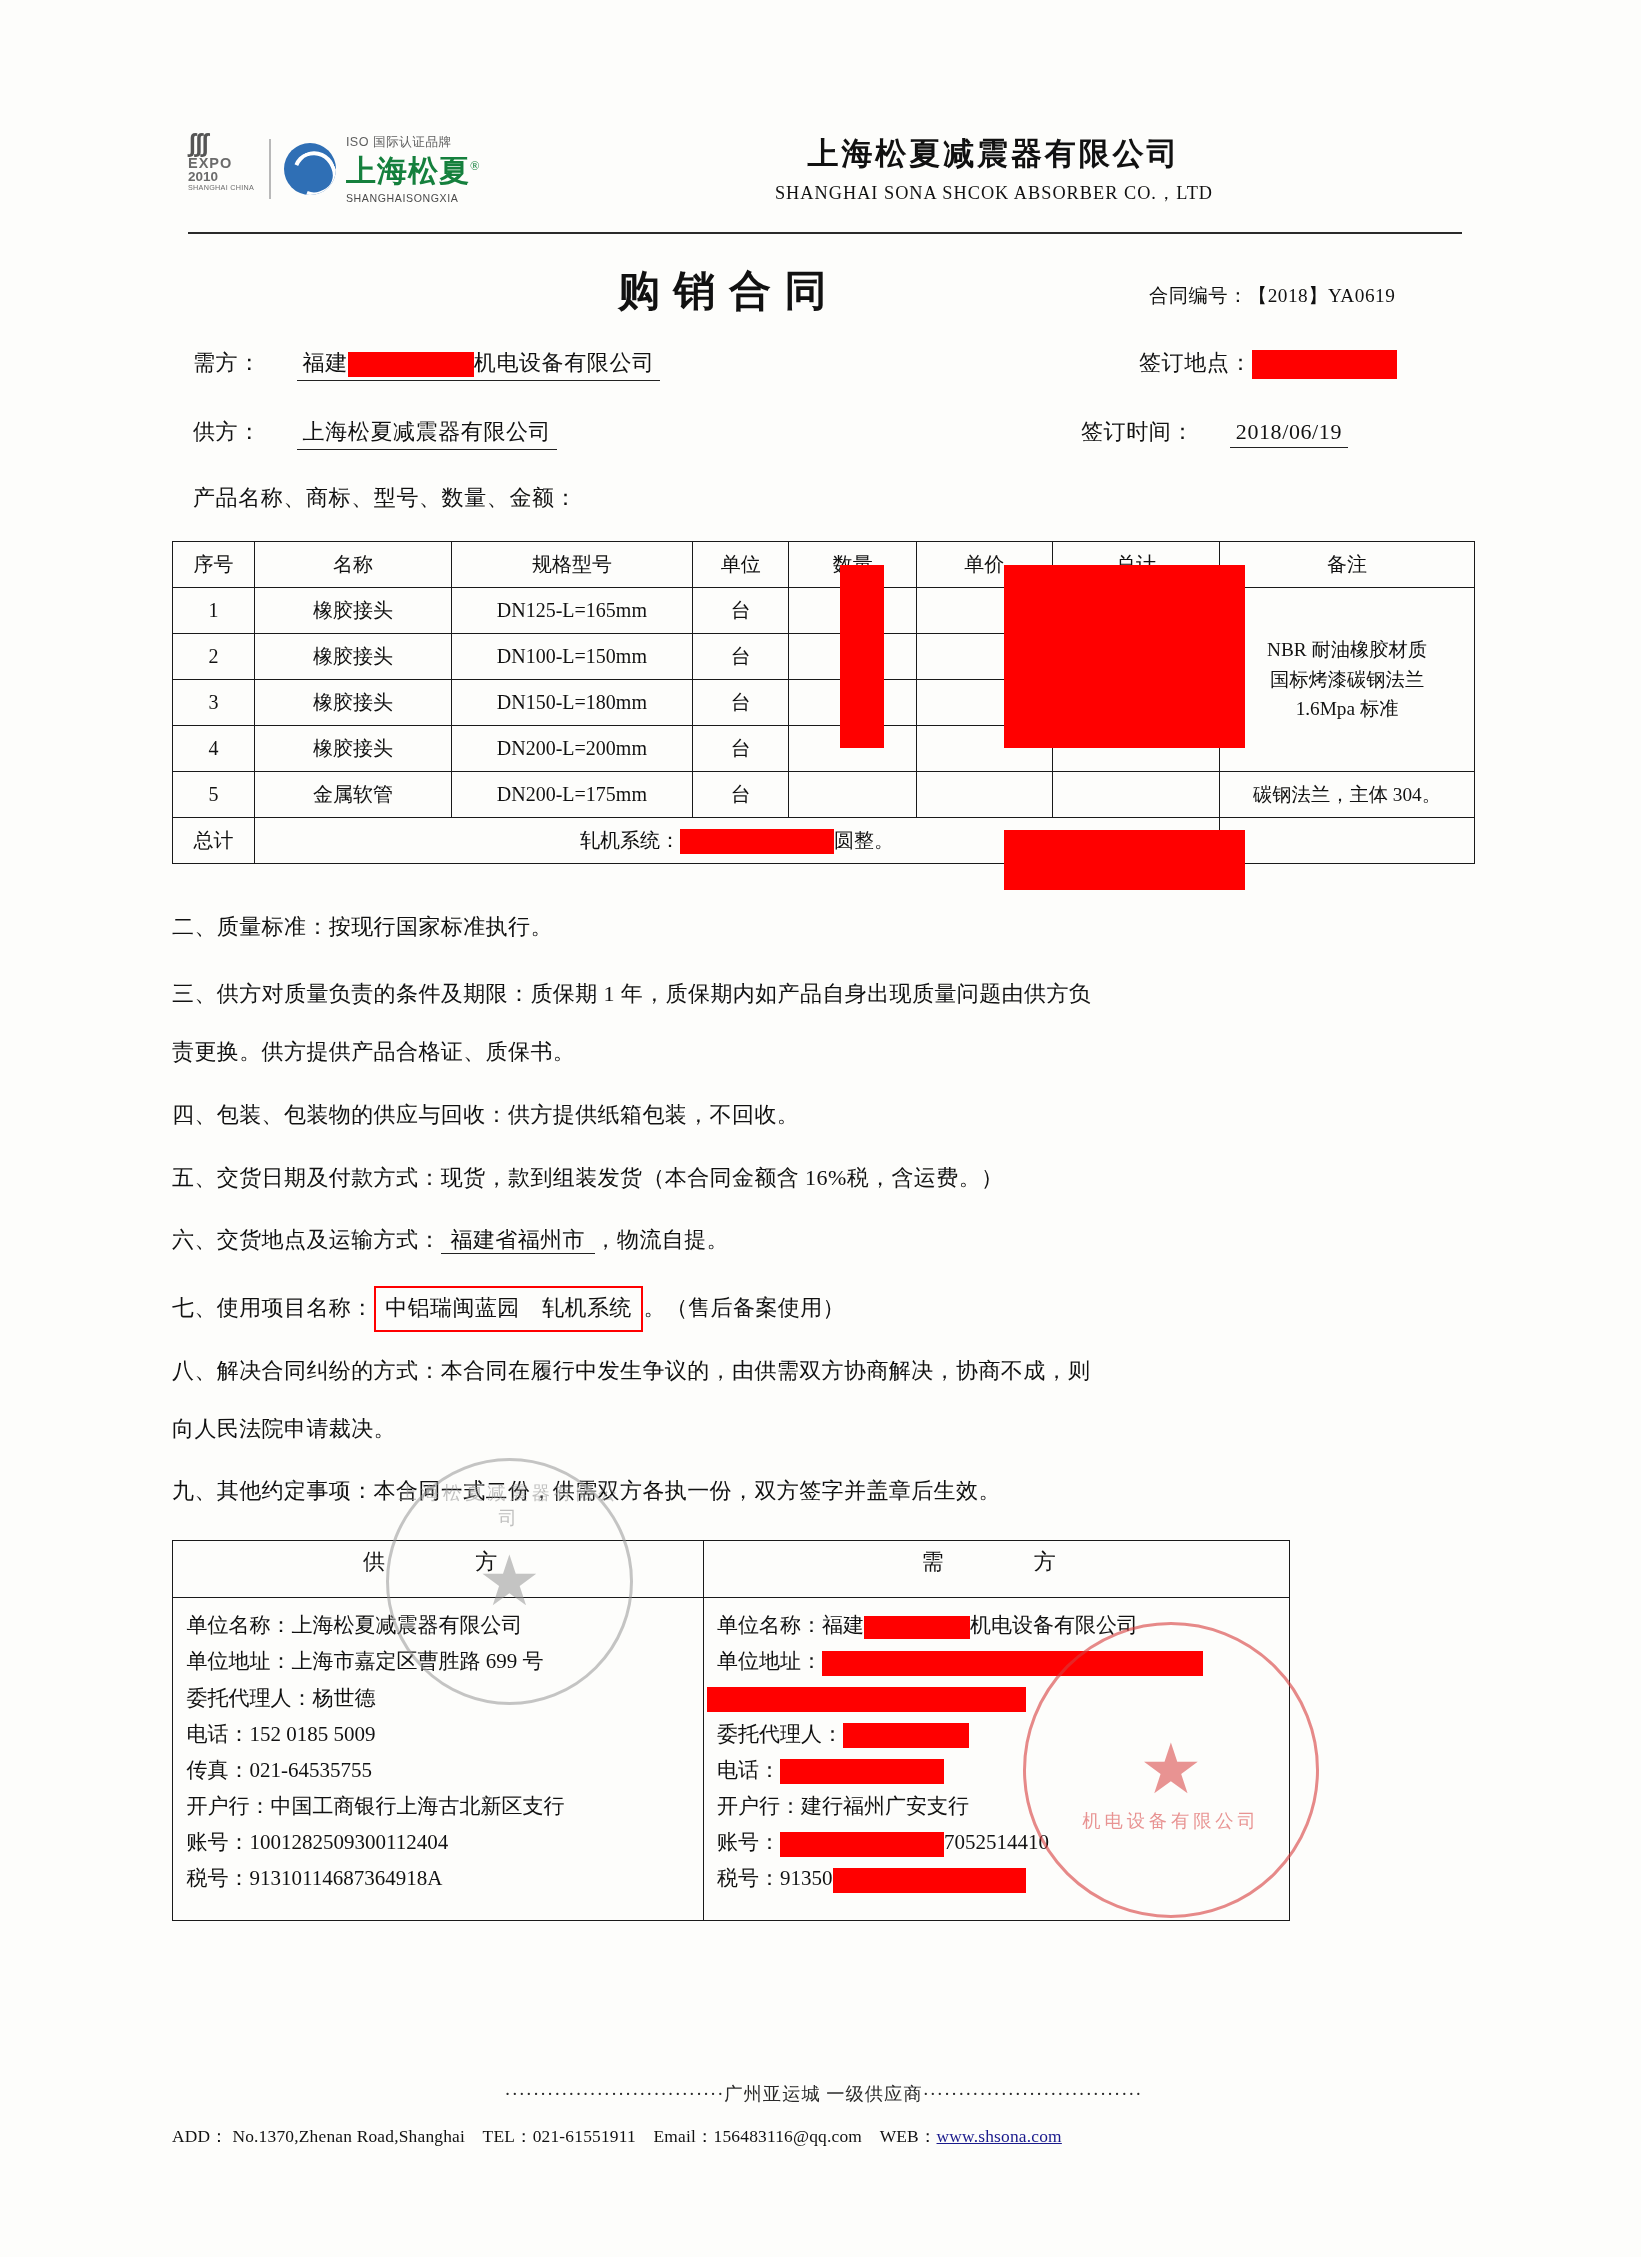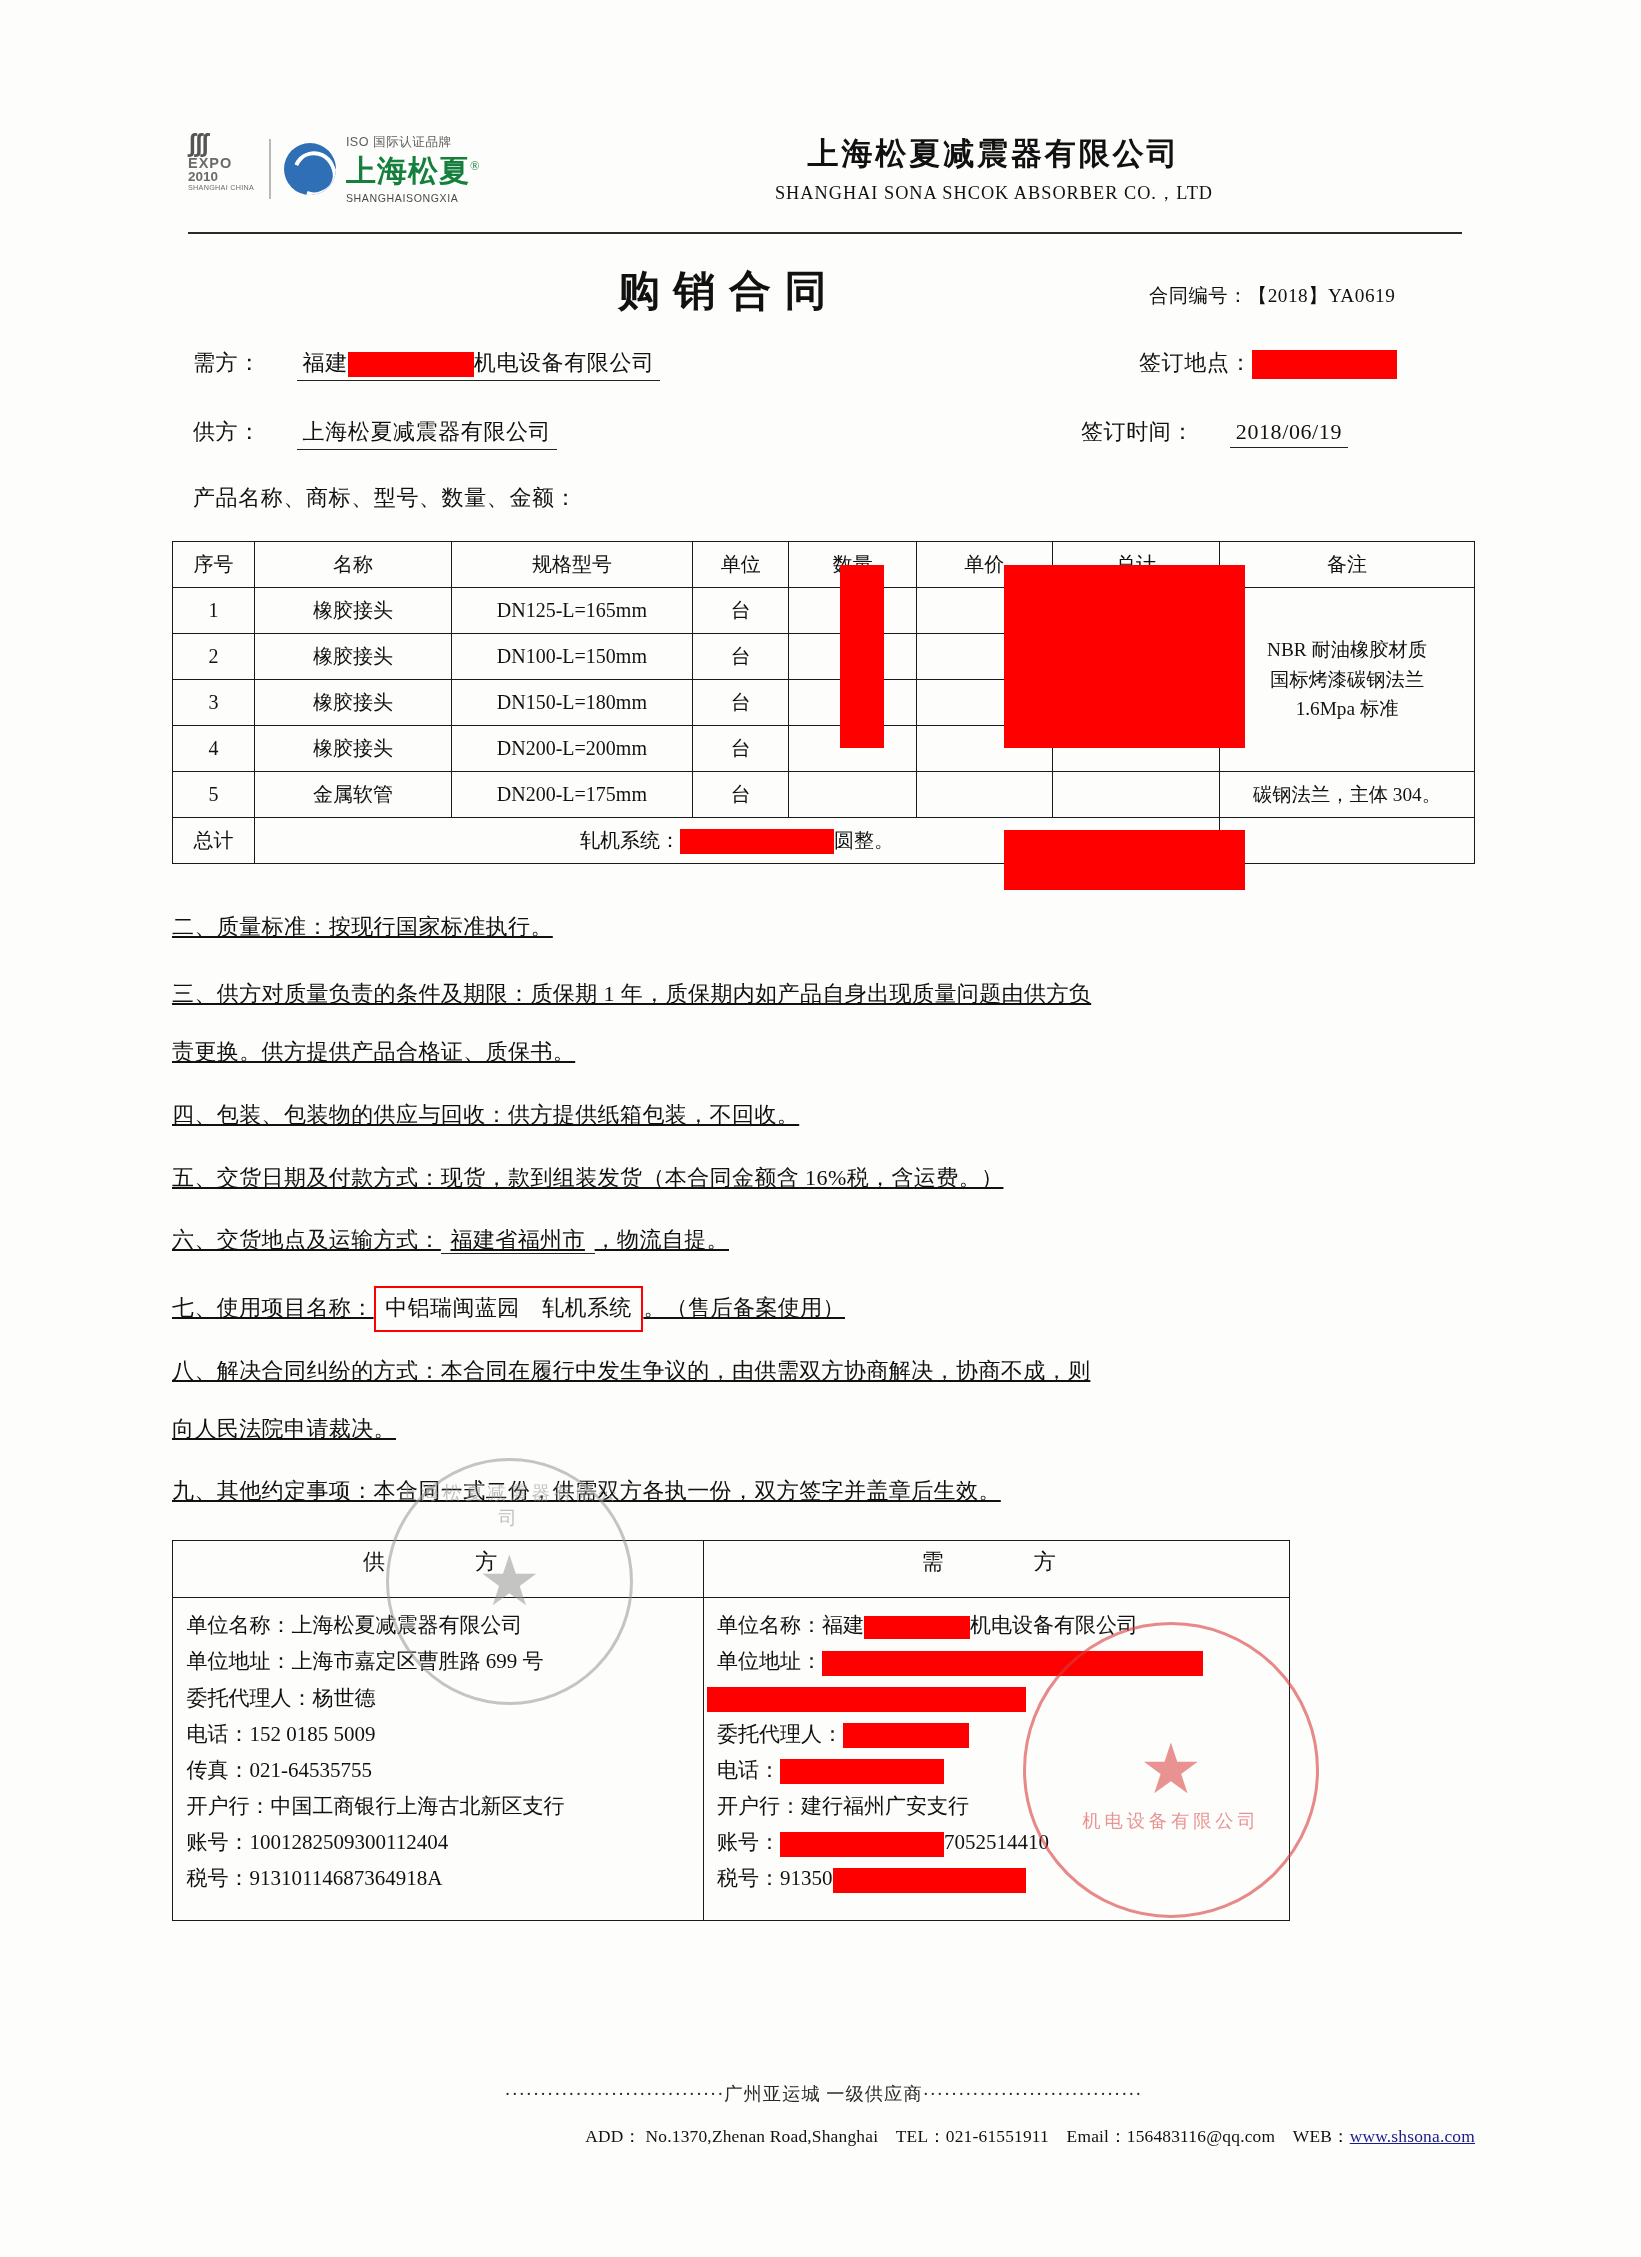--- a/index.html
+++ b/index.html
@@ -210,21 +210,20 @@
   .blk { position: absolute; background: #ff0000; }
 
   
   .clause {
     position: absolute;
     left: 172px;
     width: 1303px;
     font-size: 22px;
     line-height: 1.75;
     letter-spacing: 0.4px;
-    text-decoration: underline;
   }
   .u-line {
     border-bottom: 1.5px solid #222;
     padding: 0 9.7px 1px 9.7px;
   }
   .boxed {
     border: 2.4px solid #ff0000;
     padding: 1px 9.7px 2.9px 9.7px;
     display: inline-block;
   }
@@ -300,21 +299,21 @@
     color: #2a2a2a;
     letter-spacing: 1px;
     white-space: nowrap;
     overflow: hidden;
   }
   .footer-line {
     position: absolute;
     left: 172px;
     top: 2124px;
     width: 1303px;
-    text-align: right;
+    text-align: left;
     font-size: 17.4px;
     font-family: "Liberation Serif", serif;
     letter-spacing: 0.2px;
   }
   .footer-line a { color: #1a1a8c; text-decoration: underline; }
 </style>
 </head>
 <body>
 
 <div class="page">

